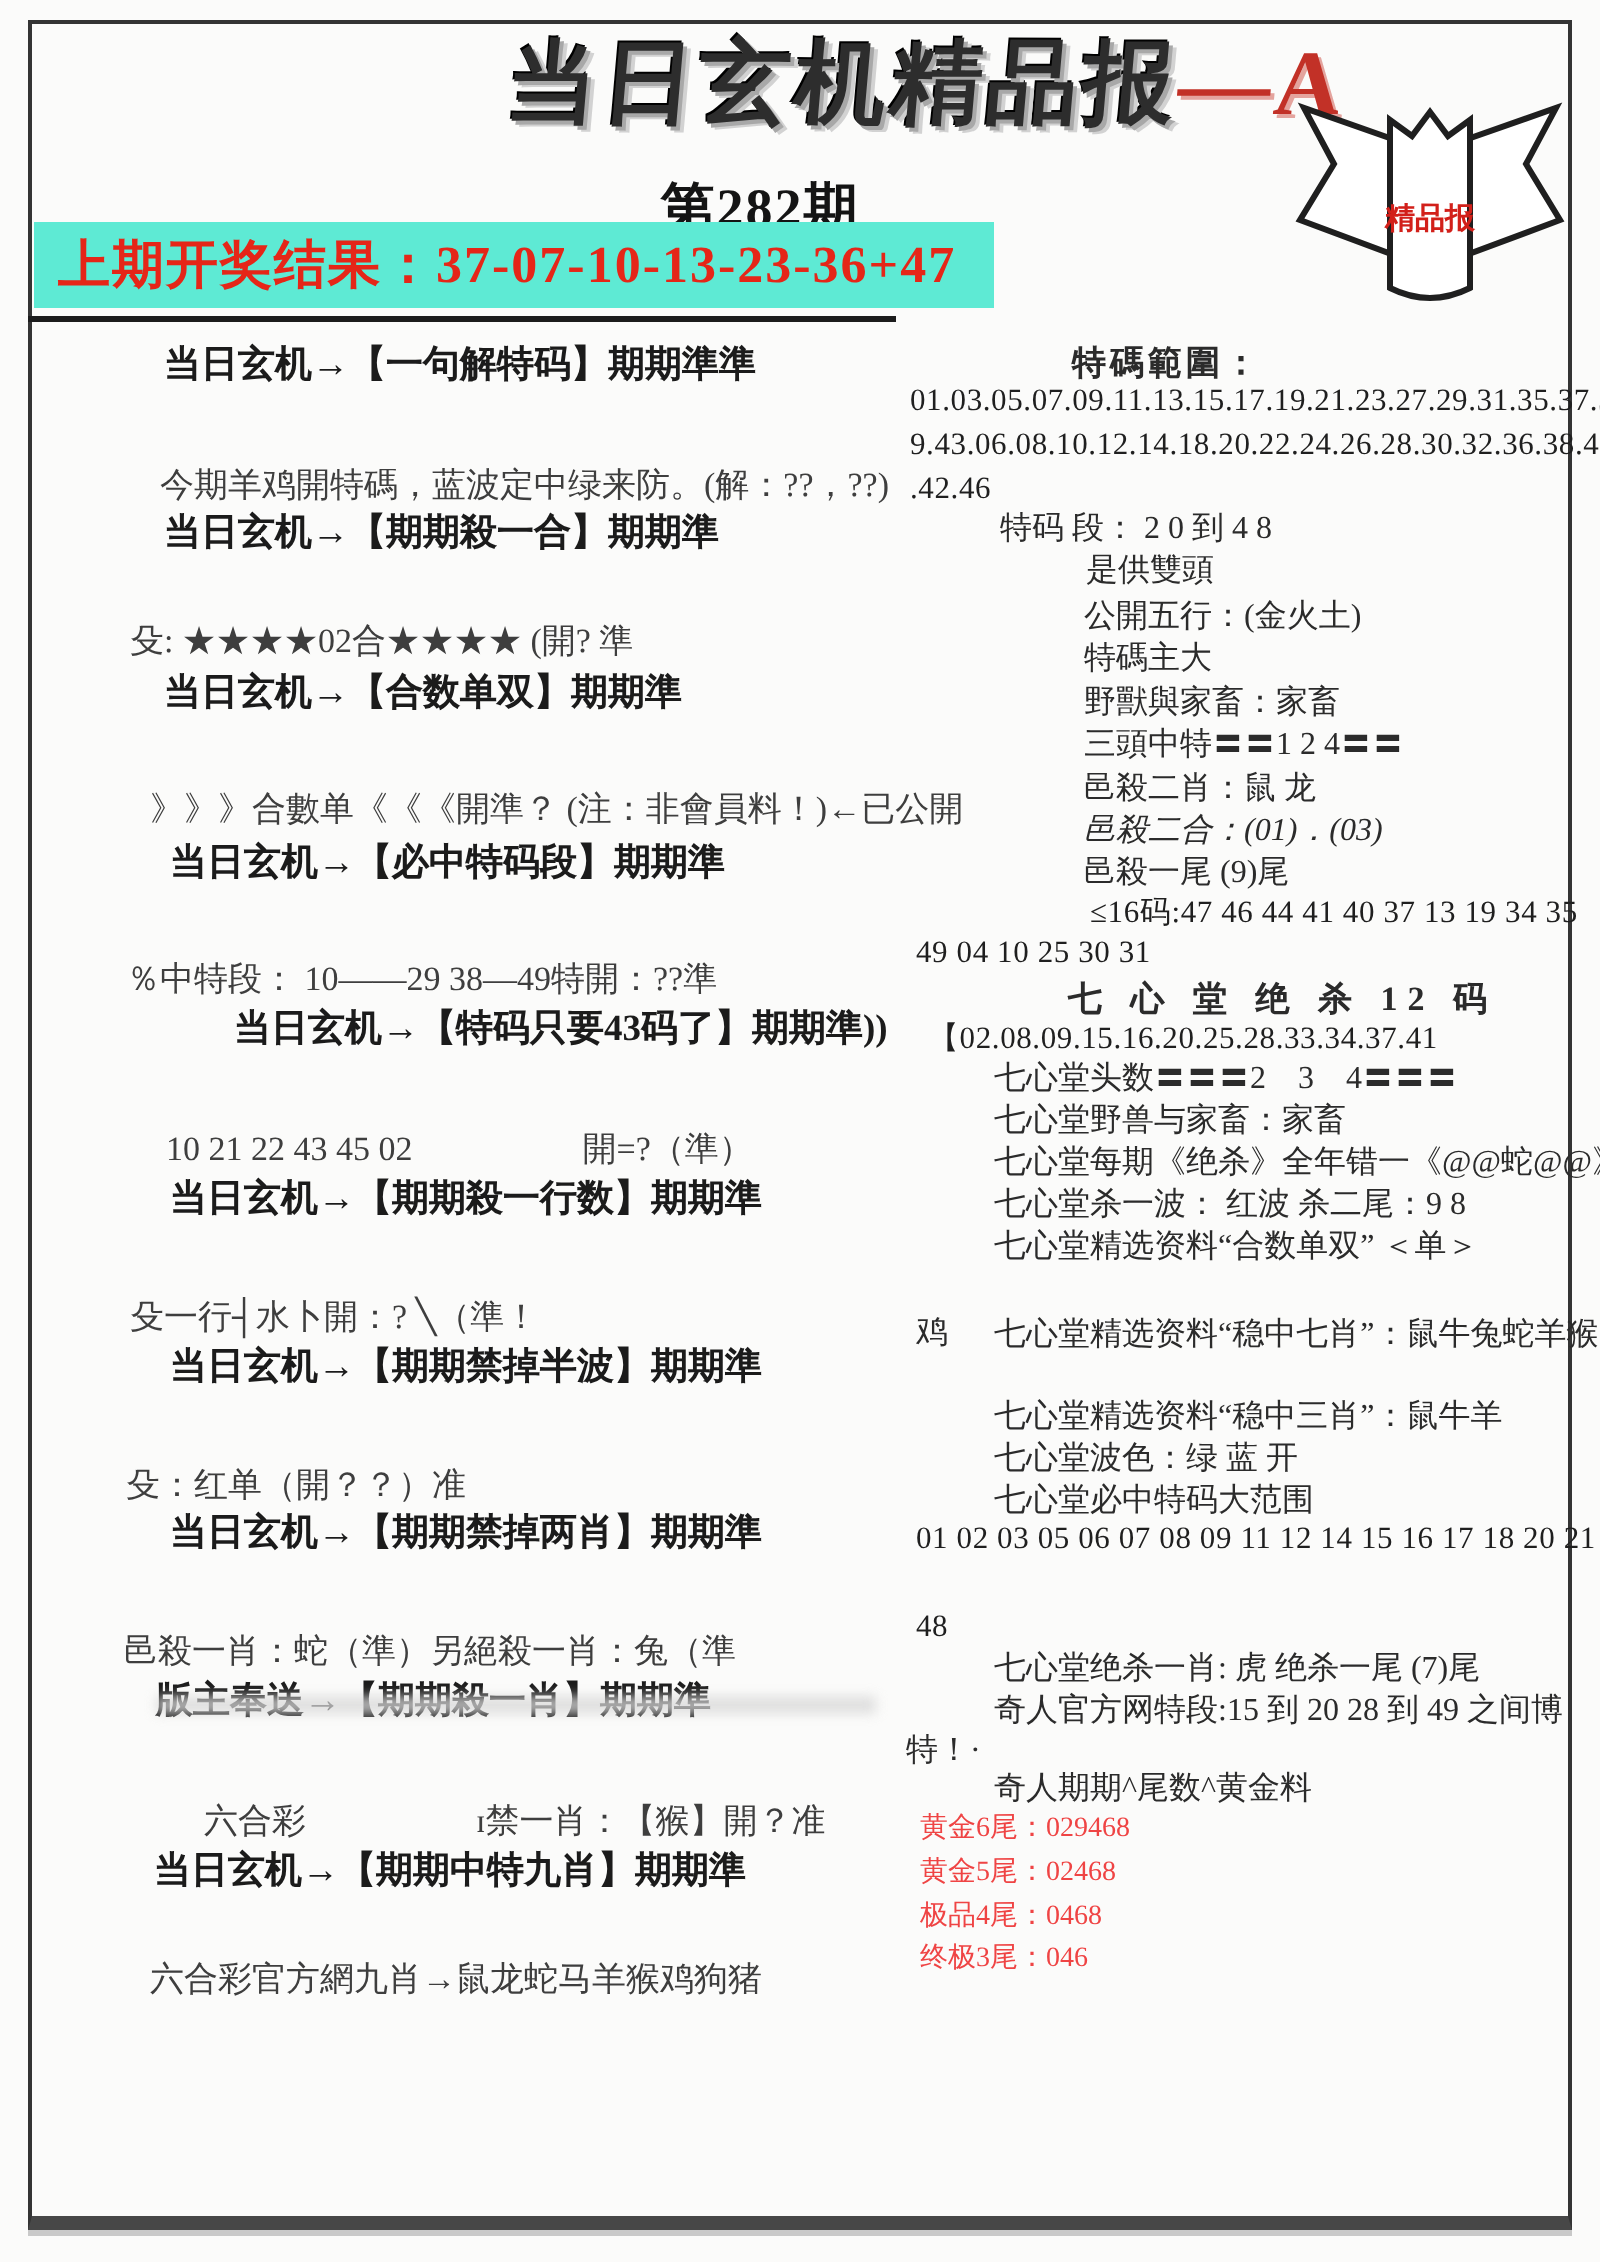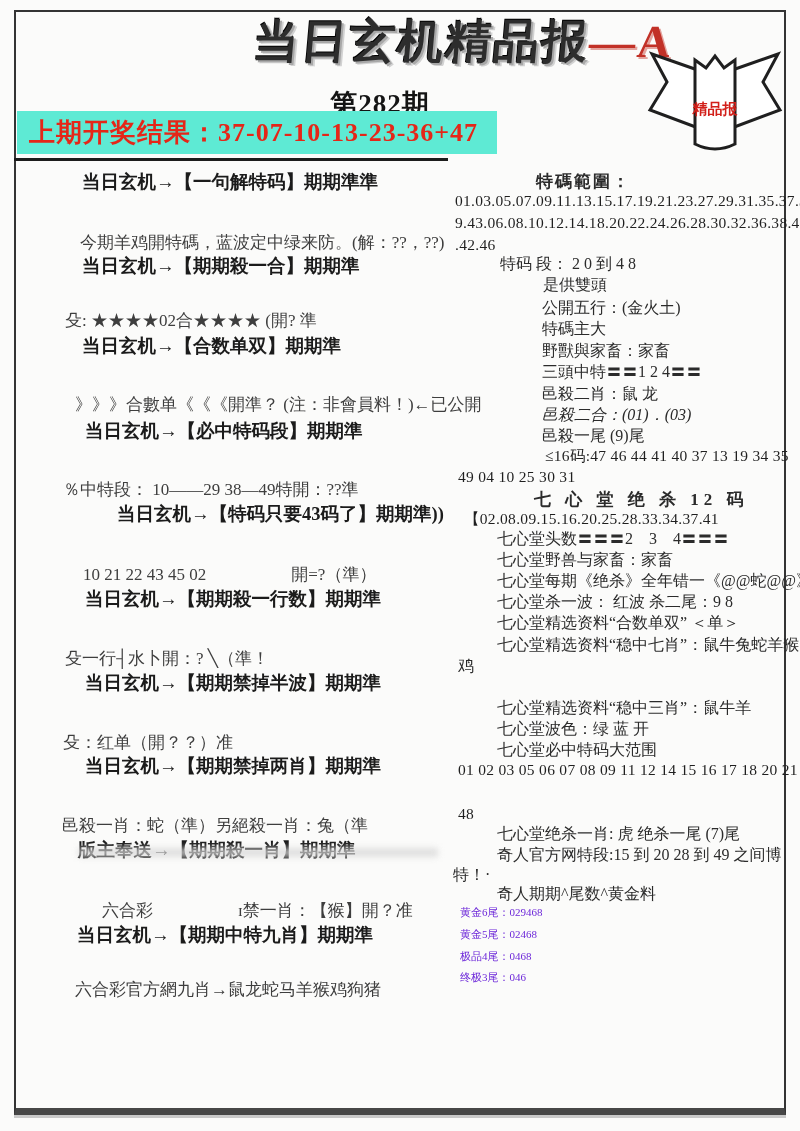--- a/index.html
+++ b/index.html
@@ -43,21 +43,21 @@
     padding:4px 0 4px 12px; white-space:nowrap; letter-spacing:1px;
   }
 
   .ln { font-size:17px; color:#3e3e3e; white-space:nowrap; }
   .lh { font-size:18.5px; font-weight:bold; color:#1b1b1b; white-space:nowrap; }
 
   .rl   { font-size:16px; color:#2b2b2b; white-space:nowrap; }
   .rnum { font-size:15.5px; letter-spacing:0.3px; color:#1f1f1f; }
   .rhdr { font-size:17px; font-weight:bold; letter-spacing:2px; }
   .rbig { font-size:17px; letter-spacing:5px; font-weight:600; }
-  .rgold{ font-size:11px; color:#6d28d9; }
+  .rgold{ font-size:14px; color:#ef4444; }
 
   .smudge {
     left:78px; top:848px; width:360px; height:9px;
     background:#d9d9d9; filter:blur(3px); opacity:.8;
   }
 
   .ribbon { left:645px; top:44px; }
 </style>
 </head>
 <body>
@@ -118,21 +118,21 @@
   <div class="abs rl" style="left:94px;  top:268px;">邑殺一尾 (9)尾</div>
   <div class="abs rl rnum" style="left:97px;  top:288px;">≤16码:47 46 44 41 40 37 13 19 34 35</div>
   <div class="abs rl rnum" style="left:10px;  top:310px;">49 04 10 25 30 31</div>
   <div class="abs rl rbig" style="left:86px;  top:330px;">七 心 堂 绝 杀 12 码</div>
   <div class="abs rl rnum" style="left:16px;  top:351px;">【02.08.09.15.16.20.25.28.33.34.37.41</div>
   <div class="abs rl" style="left:49px;  top:371px;">七心堂头数〓〓〓2　3　4〓〓〓</div>
   <div class="abs rl" style="left:49px;  top:392px;">七心堂野兽与家畜：家畜</div>
   <div class="abs rl" style="left:49px;  top:413px;">七心堂每期《绝杀》全年错一《@@蛇@@》</div>
   <div class="abs rl" style="left:49px;  top:434px;">七心堂杀一波： 红波 杀二尾：9 8</div>
   <div class="abs rl" style="left:49px;  top:455px;">七心堂精选资料“合数单双” ＜单＞</div>
-  <div class="abs rl" style="left:49px;  top:477px;">七心堂精选资料“稳中七肖”：鼠牛兔蛇羊猴</div>
+  <div class="abs rl" style="left:49px;  top:499px;">七心堂精选资料“稳中七肖”：鼠牛兔蛇羊猴</div>
   <div class="abs rl" style="left:10px;  top:498px;">鸡</div>
   <div class="abs rl" style="left:49px;  top:540px;">七心堂精选资料“稳中三肖”：鼠牛羊</div>
   <div class="abs rl" style="left:49px;  top:561px;">七心堂波色：绿 蓝 开</div>
   <div class="abs rl" style="left:49px;  top:582px;">七心堂必中特码大范围</div>
   <div class="abs rl rnum" style="left:10px;  top:603px;">01 02 03 05 06 07 08 09 11 12 14 15 16 17 18 20 21</div>
   <div class="abs rl rnum" style="left:10px;  top:647px;">48</div>
   <div class="abs rl" style="left:49px;  top:666px;">七心堂绝杀一肖: 虎 绝杀一尾 (7)尾</div>
   <div class="abs rl" style="left:49px;  top:687px;">奇人官方网特段:15 到 20 28 到 49 之间博</div>
   <div class="abs rl" style="left:5px;   top:707px;">特！·</div>
   <div class="abs rl" style="left:49px;  top:726px;">奇人期期^尾数^黄金料</div>

